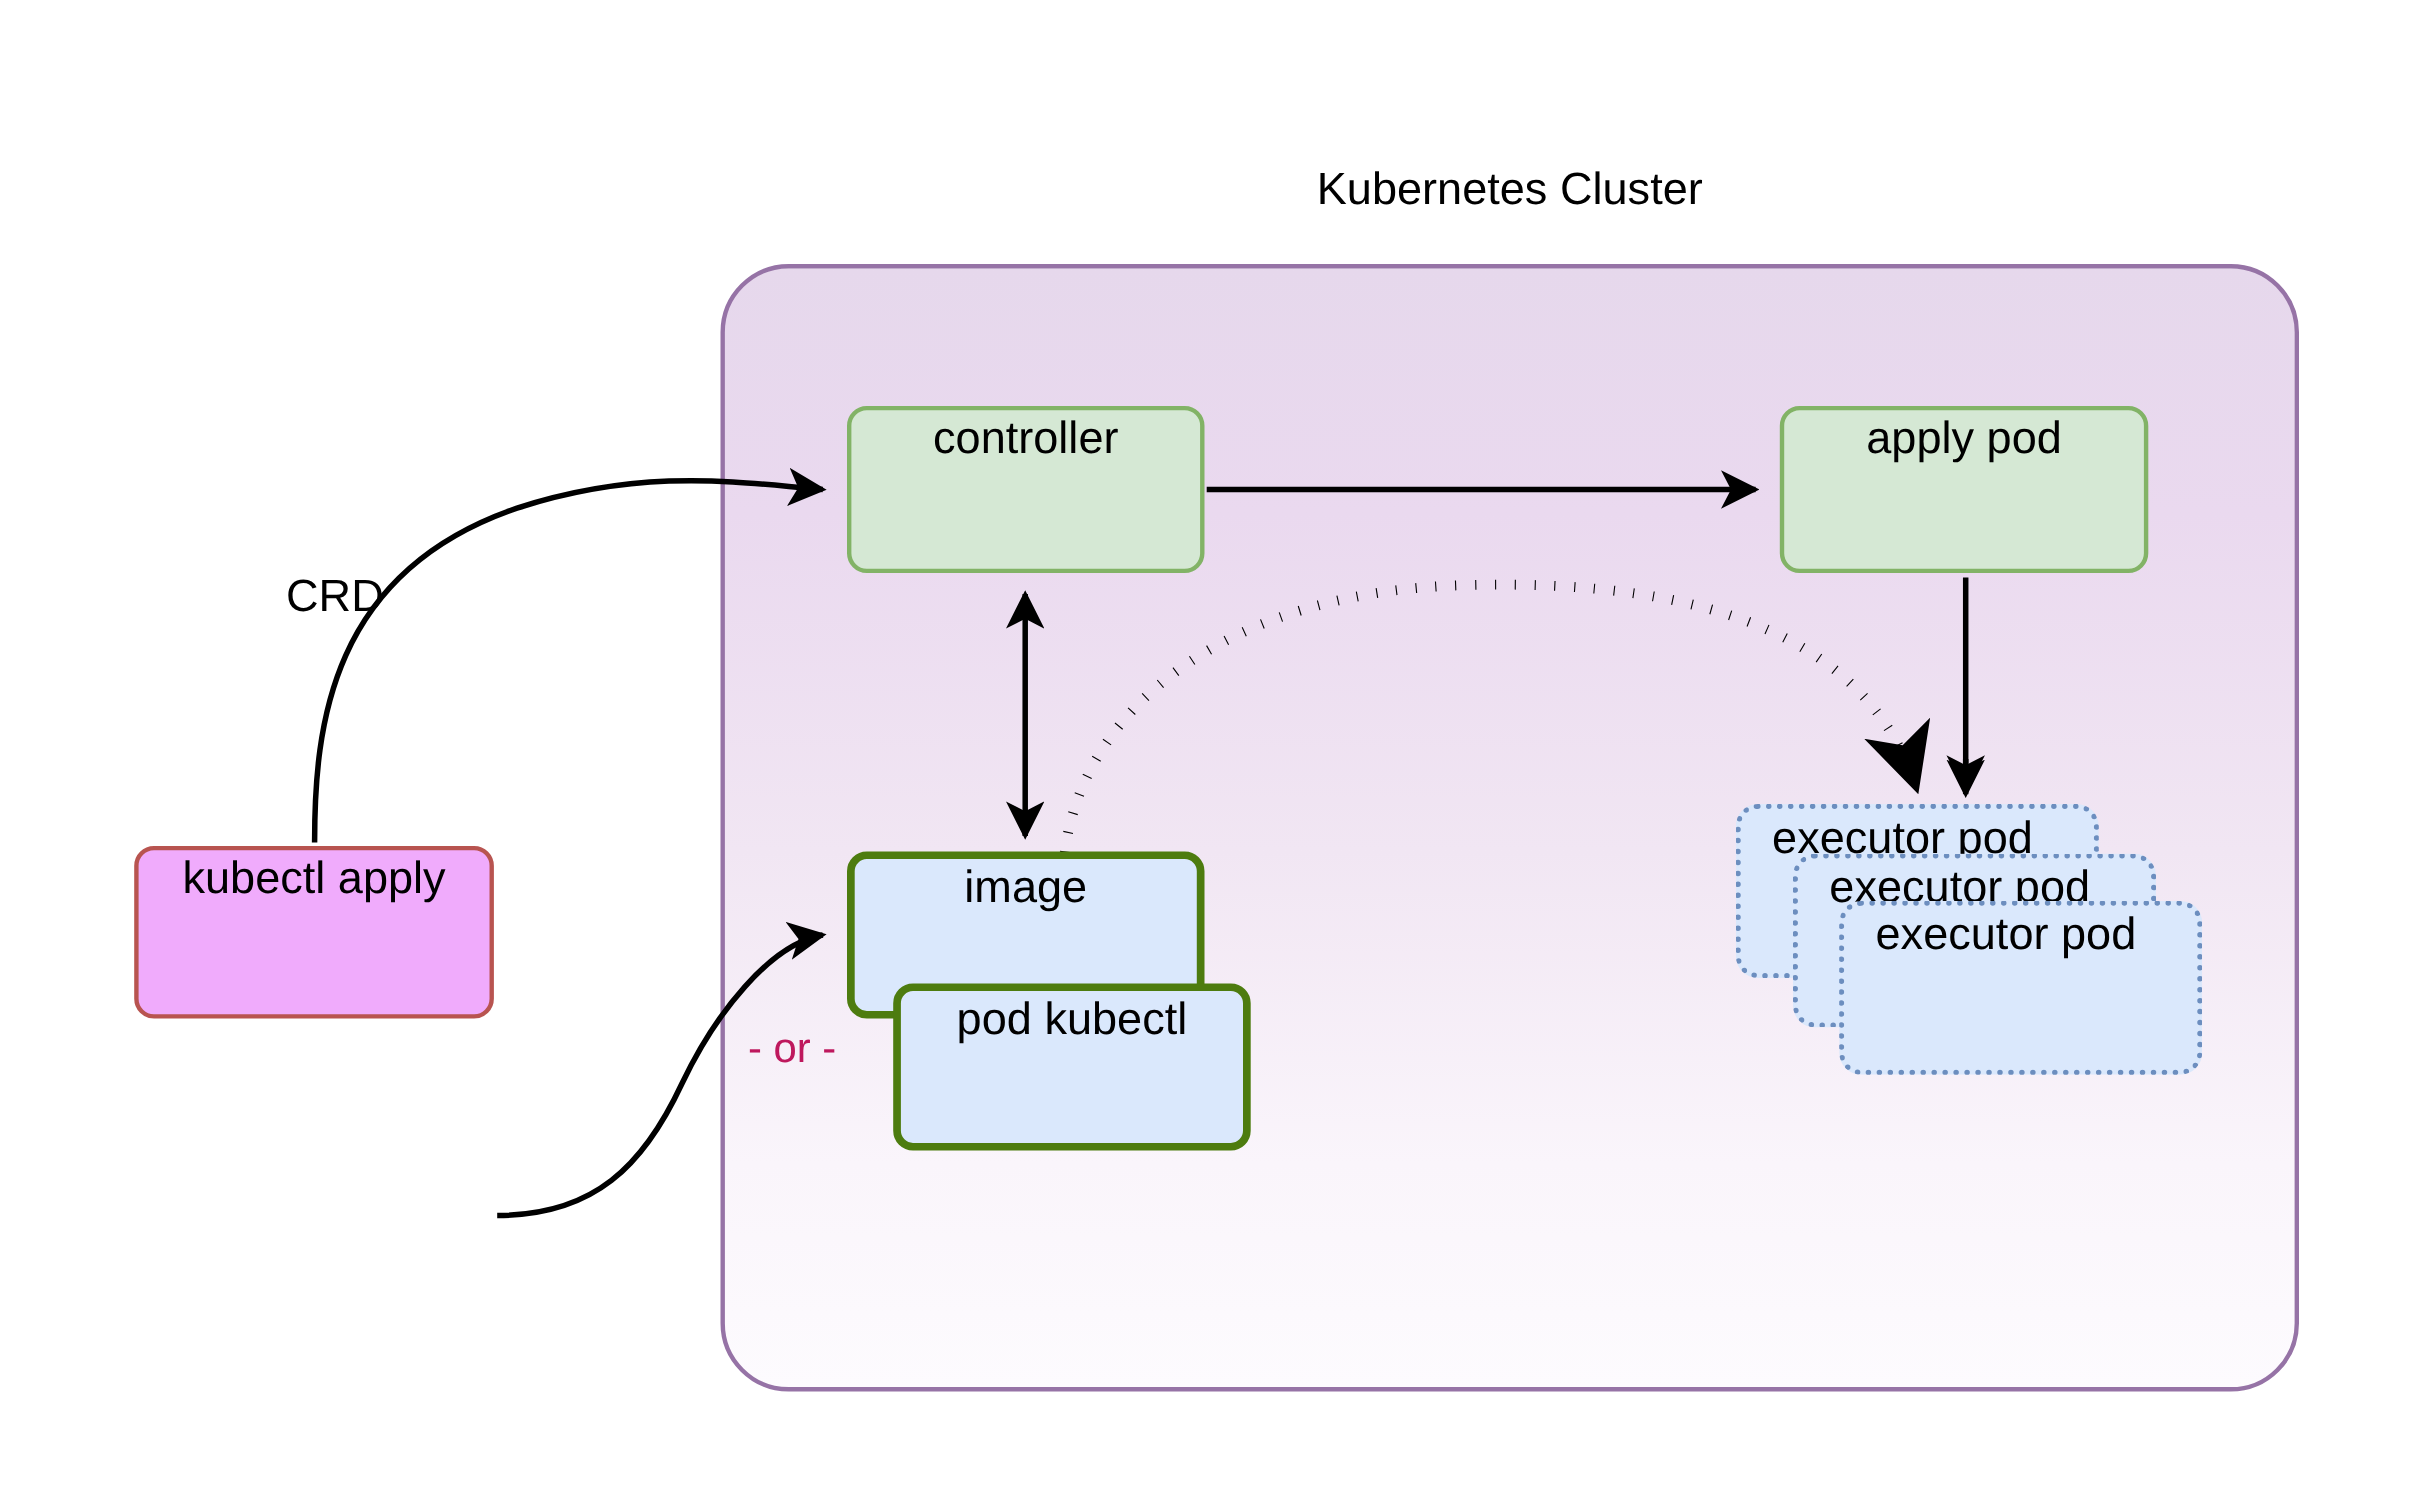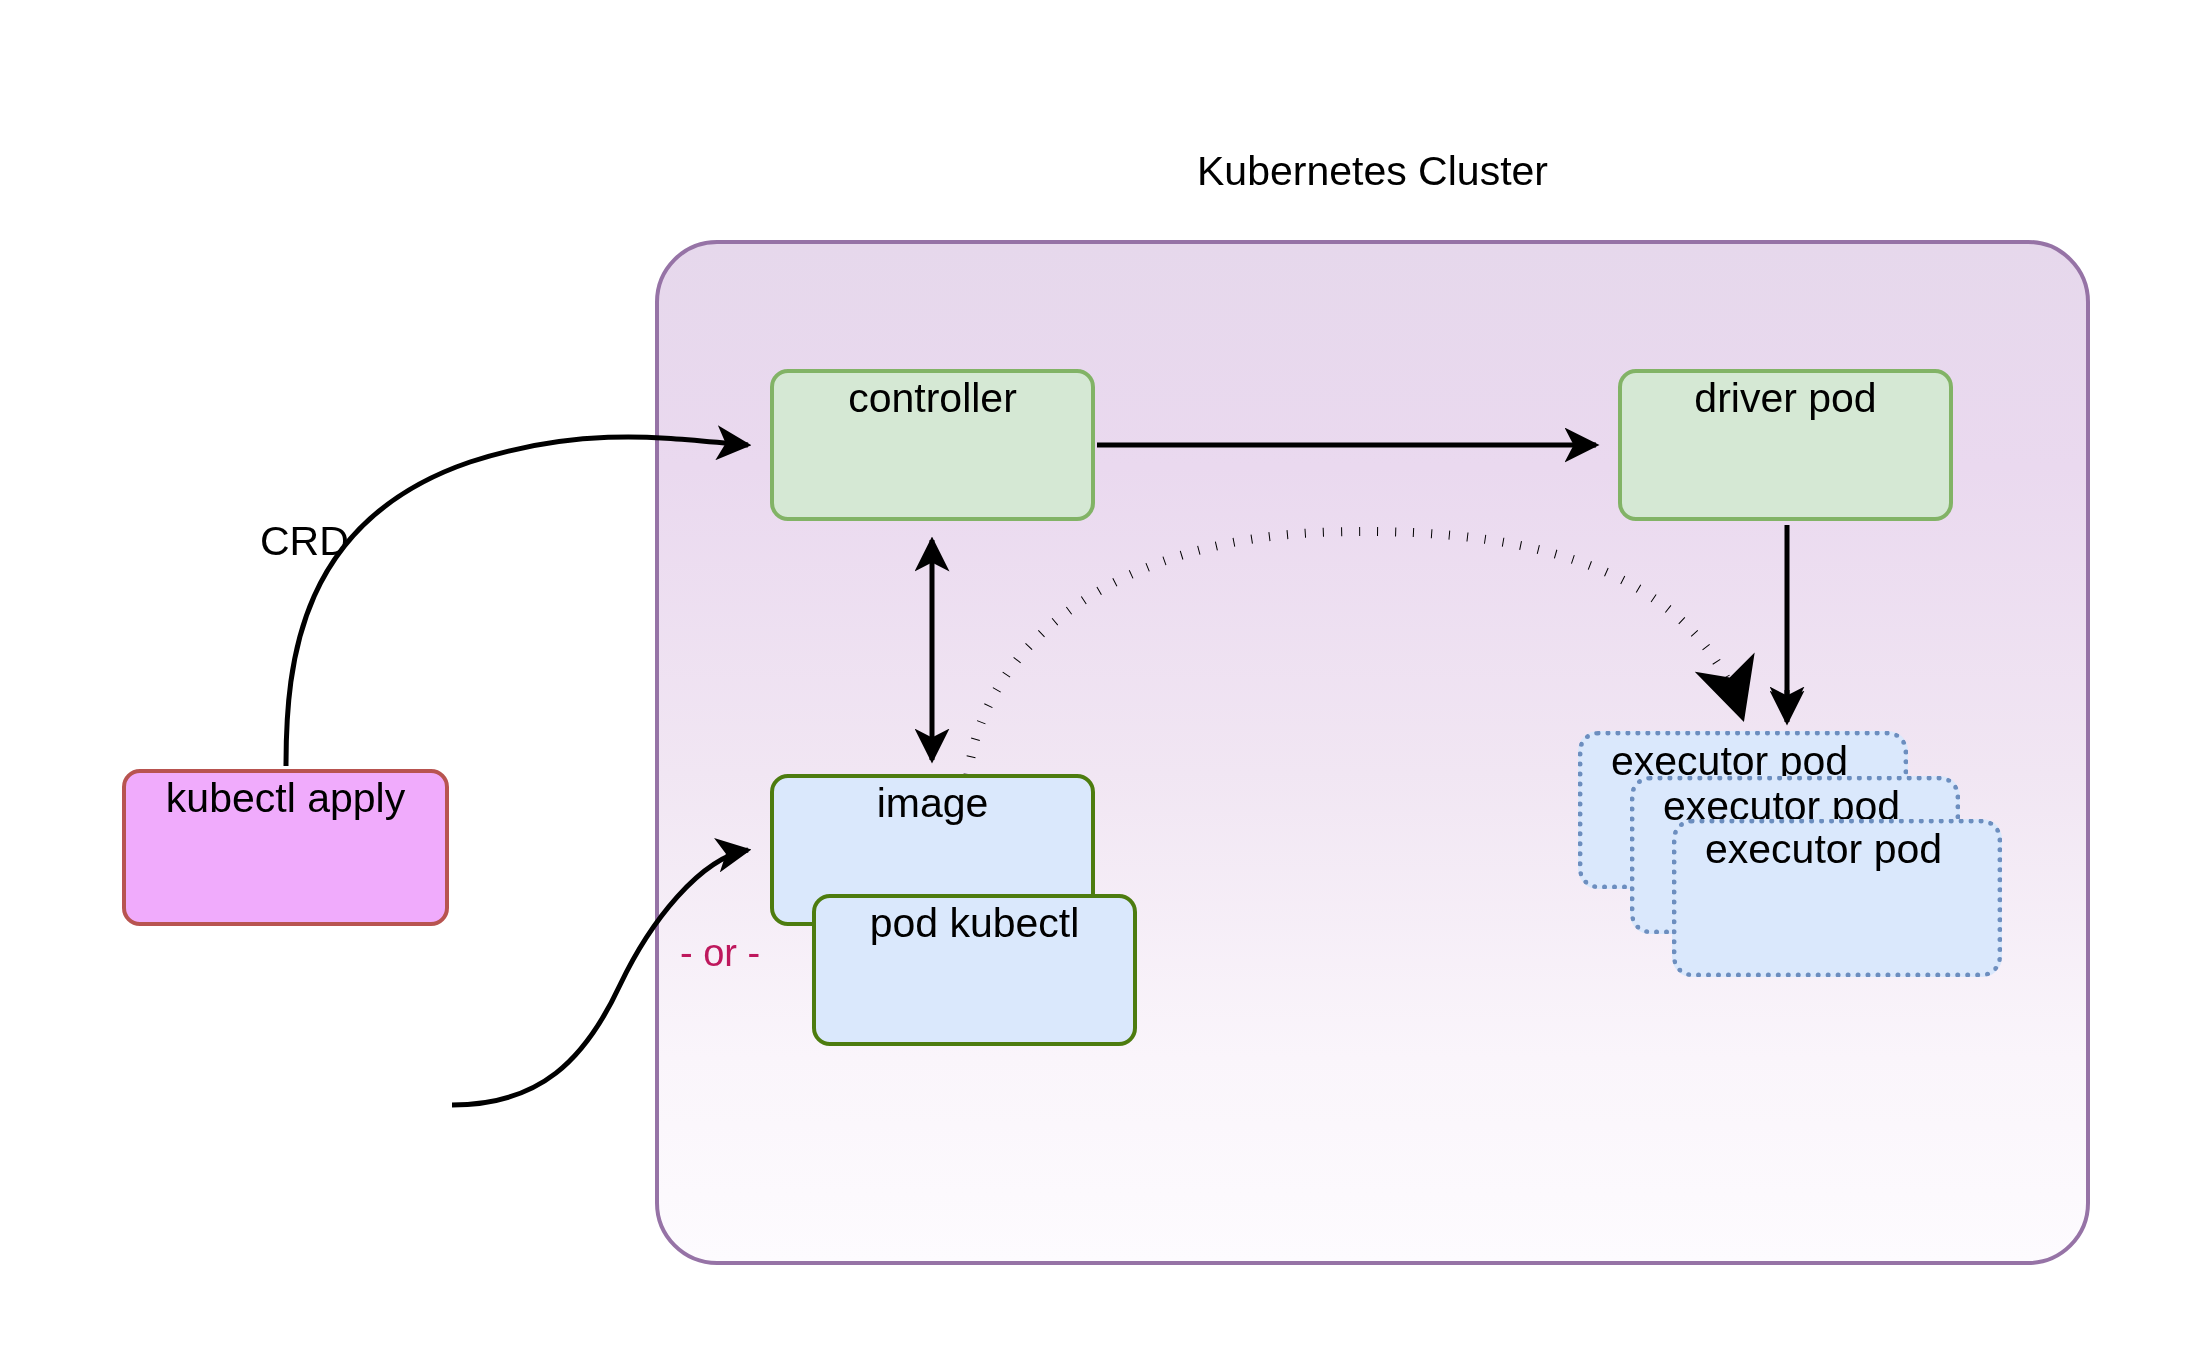--- a/index.html
+++ b/index.html
@@ -35,21 +35,21 @@
     position:absolute;
     box-sizing:border-box;
     display:flex;align-items:flex-start;justify-content:center;
     text-align:center;
     font-size:41px;
     line-height:50px;
     color:#000;
     border-radius:18px;
   }
   .node.green{background:#d5e8d4;border:4px solid #82b366;}
-  .node.blue {background:#dae8fc;border:4px solid #4d7c0f;}
+  .node.blue {background:#dae8fc;border:7px solid #4d7c0f;}
   .node.red  {background:#f0abfc;border:4px solid #b85450;}
   .node.dotted{
     background:#dae8fc;
     border:5px dotted #6c8ebf;
     border-radius:20px;
     justify-content:flex-start;
   }
   .node.dotted .lbl{padding-left:28px;white-space:nowrap;}
 
   
@@ -115,21 +115,21 @@
     <path d="M 1787 525 L 1787 718" fill="none" stroke="#000" stroke-width="5" marker-end="url(#ah)"></path>
 
     <path d="M 968 775 C 985 640 1120 538 1330 532 C 1560 525 1700 585 1742 716" fill="none" stroke="#000" stroke-width="9" stroke-linecap="butt" stroke-dasharray="1 17" marker-end="url(#ah)"></path>
   </svg>
 
   <div class="node green" id="node-controller">
     <span class="lbl">controller</span>
   </div>
 
   <div class="node green" id="node-driver-pod">
-    <span class="lbl">driver pod</span>
+    <span class="lbl">apply pod</span>
   </div>
 
   <div class="node dotted" id="exec-1">
     <span class="lbl">executor pod</span>
   </div>
   <div class="node dotted" id="exec-2">
     <span class="lbl">executor pod</span>
   </div>
   <div class="node dotted" id="exec-3">
     <span class="lbl">executor pod</span>

